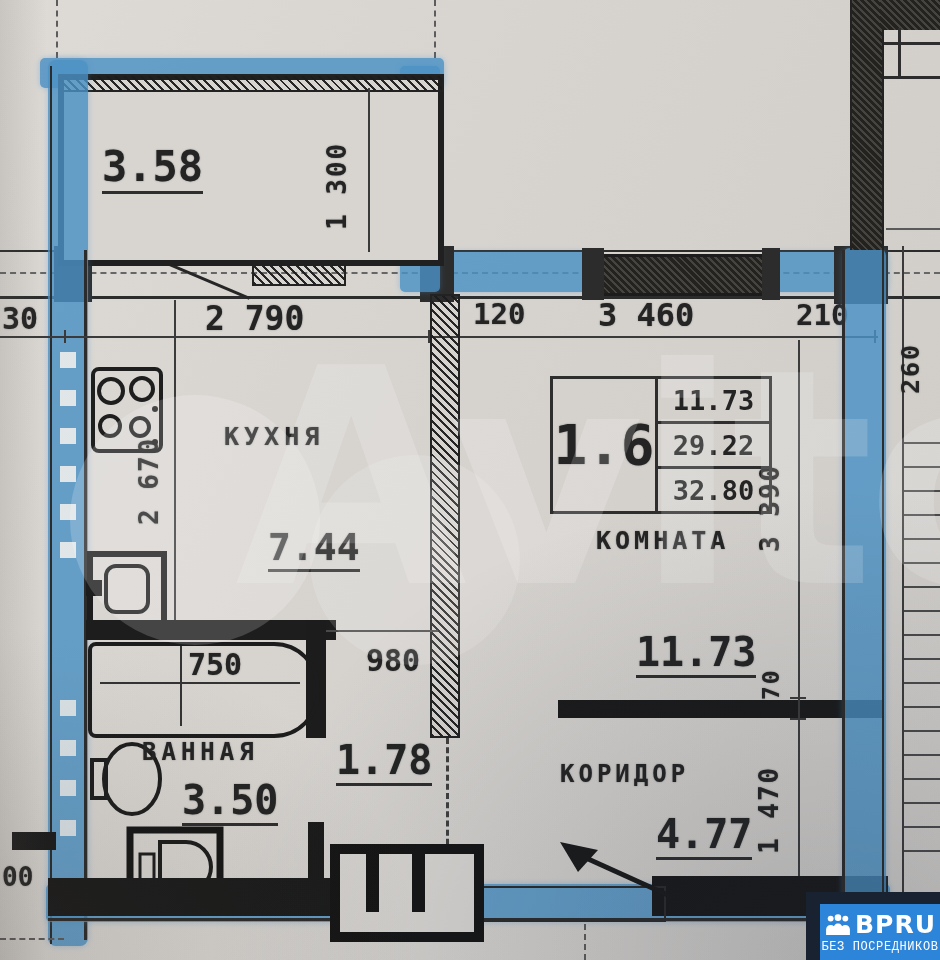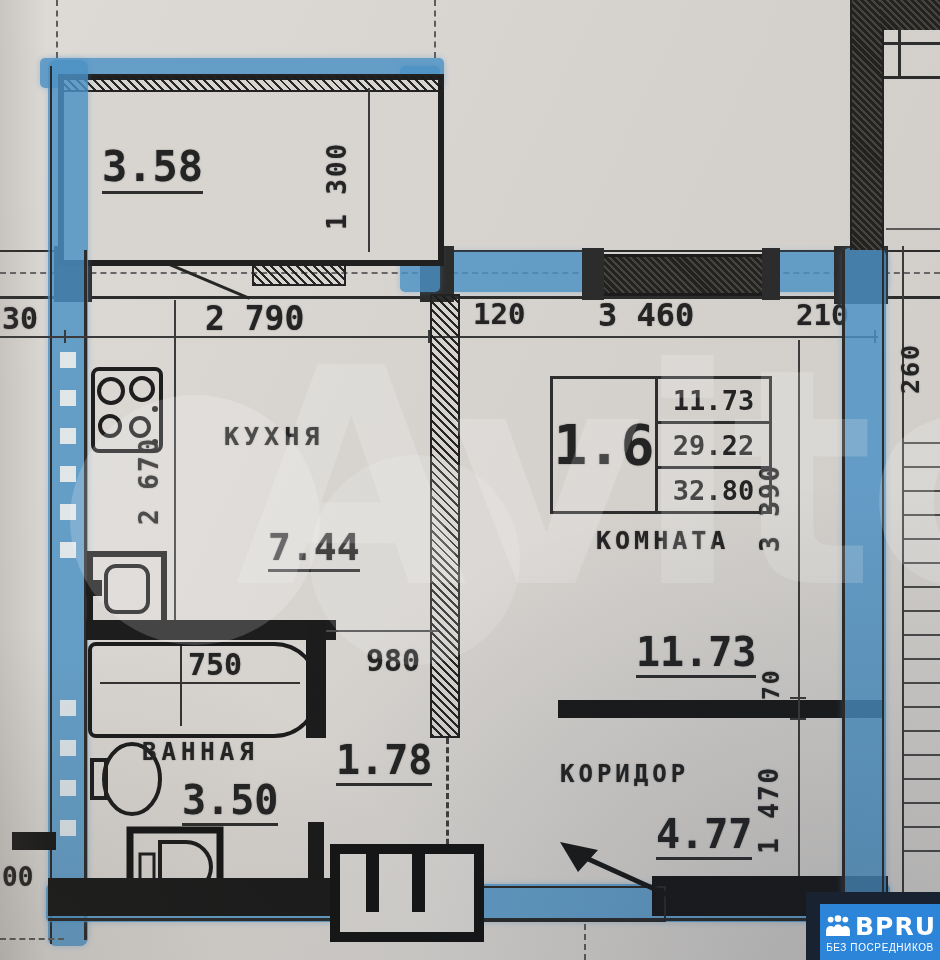--- a/index.html
+++ b/index.html
@@ -61,22 +61,22 @@
     font-size:27px;font-weight:700;}
   #stamp .row + .row{border-top:3px solid #2e2e2e;}
   #brand{
     position:absolute;left:820px;top:904px;width:120px;height:56px;z-index:10;
     background:var(--brand-blue);display:flex;flex-direction:column;
     align-items:center;justify-content:center;gap:1px;
   }
   #brand .row1{display:flex;align-items:center;gap:3px;}
   #brand .name{color:#fff;font-size:25px;font-weight:800;letter-spacing:1px;
     font-family:"DejaVu Sans","Liberation Sans",sans-serif;}
-  #brand .tag{color:#fff;font-size:10px;letter-spacing:.6px;
-    font-family:Liberation Sans, sans-serif;}
+  #brand .tag{color:#fff;font-size:12px;letter-spacing:.6px;
+    font-family:Liberation Mono, monospace;}
 </style>
 </head>
 <body>
 
 <div id="stage">
 
   <div class="dash-v" style="left:56px;top:0;height:58px;"></div>
   <div class="dash-v" style="left:434px;top:0;height:58px;"></div>
   <div class="dash-v" style="left:858px;top:0;height:50px;"></div>
 

